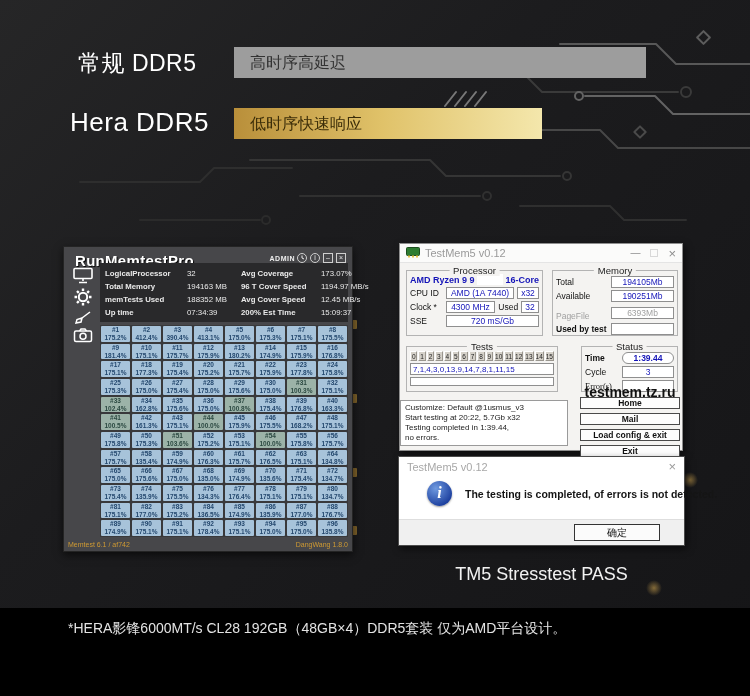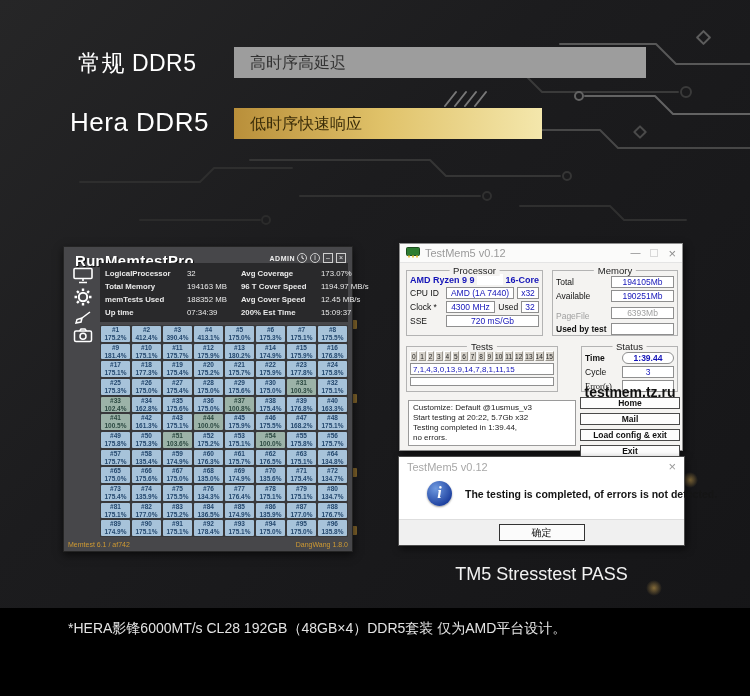--- a/index.html
+++ b/index.html
@@ -71,42 +71,42 @@
   .prow{display:flex;align-items:center;gap:3px;margin:2px 3px;}
   .cpu-name{color:#1414b8;font-size:9px;font-weight:bold;display:flex;align-items:center;margin:3px 3px 2px 3px;}
   .cpu-censor{flex:1;height:11px;background:#fff;margin:0 2px;}
   .gb-proc{left:6px;top:26px;width:137px;height:66px;}
   .gb-mem{left:152px;top:26px;width:126px;height:66px;}
   .gb-tests{left:6px;top:102px;width:152px;height:46px;}
   .gb-status{left:181px;top:102px;width:97px;height:46px;}
   .tnum-row{display:flex;gap:1px;margin:4px 3px 2px 3px;}
   .tnum{flex:1;height:10px;background:#d5d1c9;border:1px solid #9a968e;border-top-color:#fff;
         border-left-color:#fff;font-size:6.5px;line-height:9px;text-align:center;color:#222;padding:0;}
-  .tm5-log{position:absolute;left:8px;top:156px;width:168px;height:46px;border:1px solid #9a9a9a;
+  .tm5-log{position:absolute;left:0;top:156px;width:168px;height:46px;border:1px solid #9a9a9a;
            background:#fff;font-size:8px;color:#222;padding:2px 4px;line-height:10px;white-space:nowrap;overflow:hidden;}
   .tm5-site{position:absolute;left:180px;top:140px;width:100px;text-align:center;font-size:14px;
             font-weight:bold;color:#111;}
   .tm5-btncol{position:absolute;left:180px;top:153px;width:100px;}
   .tm5-btn{display:block;width:100%;height:12px;margin-bottom:4px;background:#fdfdfd;border:1px solid #4a4a4a;
            font-size:8.5px;font-weight:bold;color:#111;line-height:10px;text-align:center;padding:0;
            font-family:"Liberation Sans",sans-serif;}
 
   
   .dlg{position:absolute;left:398px;top:456px;width:287px;height:90px;background:#fff;
        border:1px solid #4c4c4c;box-shadow:2px 3px 7px rgba(0,0,0,.55);}
   .dlg-titlebar{height:19px;display:flex;align-items:center;padding:0 8px;color:#a8a8a8;font-size:11px;}
   .dlg-close{margin-left:auto;color:#9a9a9a;font-size:13px;line-height:11px;}
   .dlg-body{position:relative;height:43px;}
   .dlg-info{position:absolute;left:28px;top:5px;width:25px;height:25px;border-radius:50%;
             background:radial-gradient(circle at 35% 30%,#6f9ae0,#1c3f9e 75%);color:#fff;
             font-family:"Liberation Serif",serif;font-style:italic;font-weight:bold;font-size:16px;
             text-align:center;line-height:24px;box-shadow:0 1px 2px rgba(0,0,0,.4);}
   .dlg-msg{position:absolute;left:66px;top:12px;font-size:10.5px;font-weight:bold;color:#151515;white-space:nowrap;}
   .dlg-footer{position:absolute;left:0;right:0;bottom:0;height:26px;background:#f0f0f0;
-              border-top:1px solid #dedede;display:flex;justify-content:center;align-items:center;padding:0 24px;}
+              border-top:1px solid #dedede;display:flex;justify-content:flex-end;align-items:center;padding:0 24px;}
   .dlg-ok{width:86px;height:17px;background:#fbfbfb;border:1px solid #333;font-size:10px;color:#111;
           line-height:15px;text-align:center;padding:0;font-family:"Liberation Sans",sans-serif;}
 
   
   .caption{position:absolute;top:564px;color:#f2f2f2;font-size:18px;text-align:center;white-space:nowrap;}
   .caption-left{left:63px;width:290px;}
   .caption-right{left:399px;width:285px;}
   .footer-band{position:absolute;left:0;top:608px;width:750px;height:88px;background:#000;}
   .footnote{position:absolute;left:68px;top:12px;color:#e3e3e3;font-size:14px;white-space:nowrap;}
 </style>

